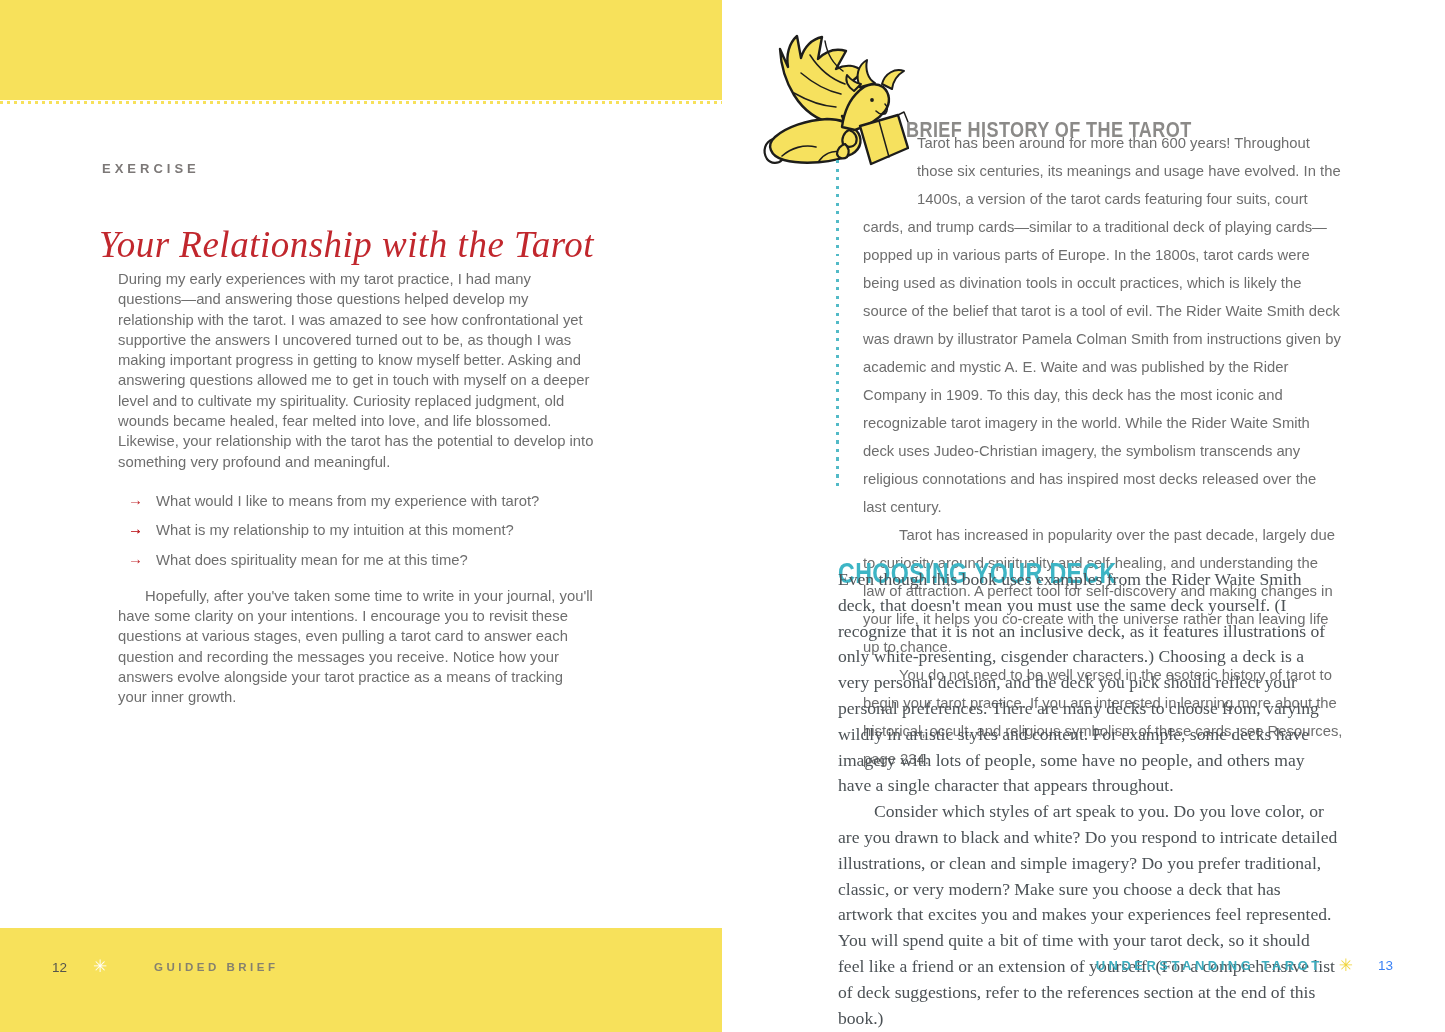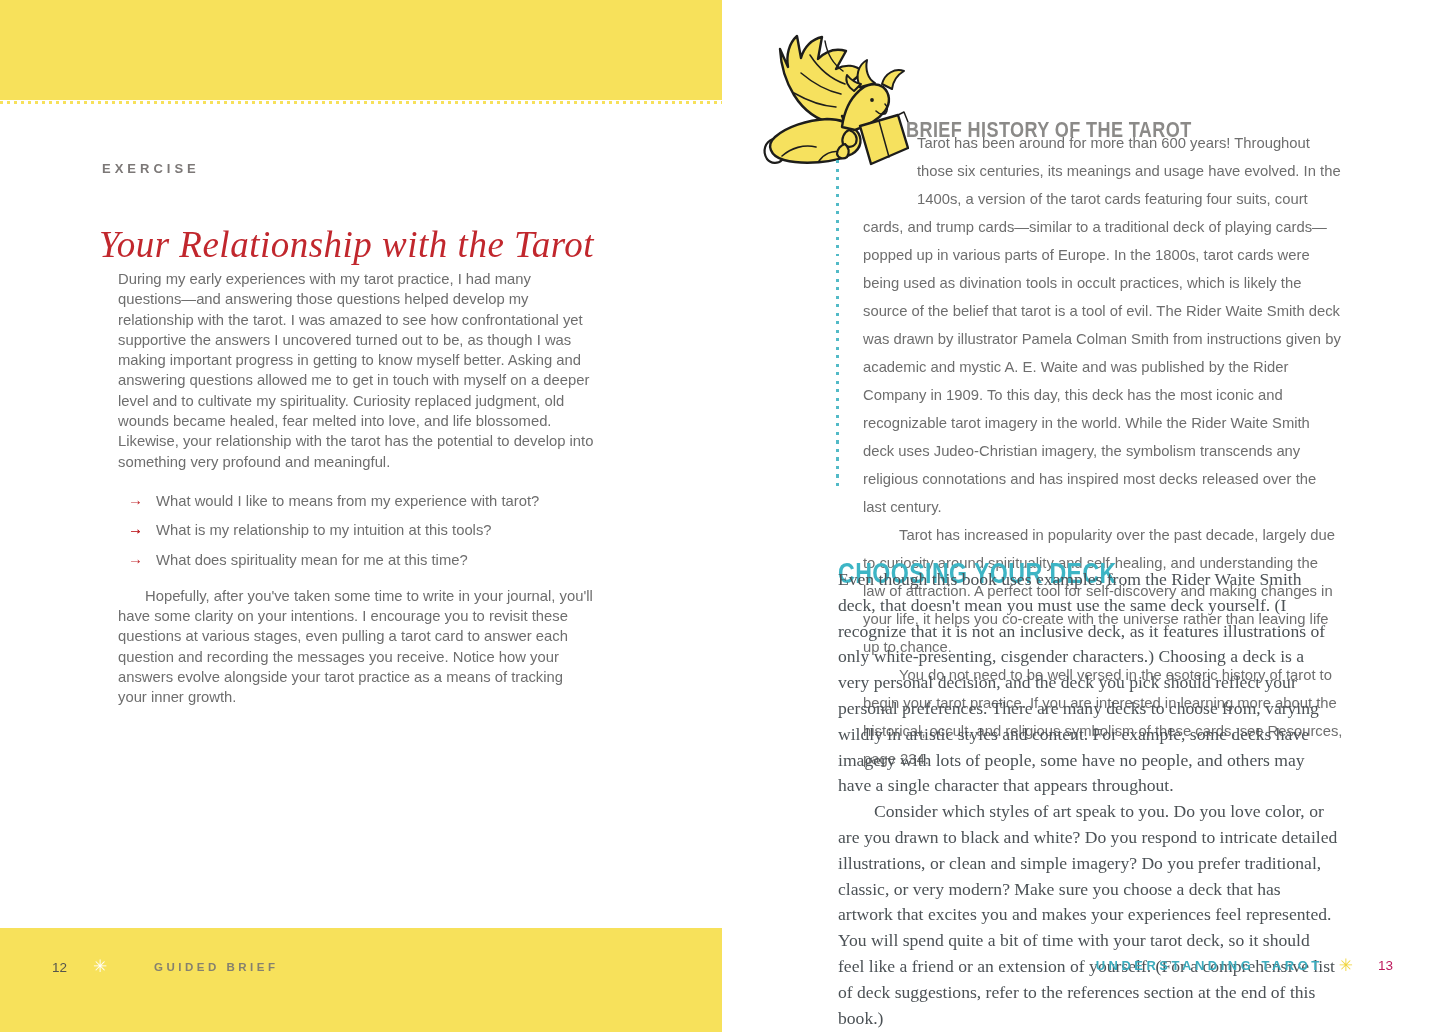--- a/index.html
+++ b/index.html
@@ -38,21 +38,21 @@
     position:absolute;left:0;top:-1px;color:#c1272d;font-weight:bold;font-size:15px;
   }
 
   
   .fl-num{position:absolute;left:52px;top:960px;font-size:13.5px;color:#55554d;}
   .fl-star{position:absolute;left:93px;top:956px;color:#ffffff;font-size:17px;}
   .fl-label{position:absolute;left:154px;top:961px;font-size:11.5px;font-weight:bold;letter-spacing:3.5px;color:#85816f;}
   .footer-right{position:absolute;top:955px;right:52px;display:flex;align-items:center;}
   .fr-label{font-size:13px;font-weight:bold;letter-spacing:3.5px;color:#3cacbd;}
   .fr-star{color:#f0d43c;font-size:17px;margin:0 0 0 16px;}
-  .fr-num{font-size:13.5px;color:#be185d;margin-left:25px;}
+  .fr-num{font-size:13.5px;color:#3b82f6;margin-left:25px;}
 
   
   .bull{position:absolute;left:757px;top:27px;width:152px;height:142px;}
   .dotted-line{
     position:absolute;left:836px;top:160px;width:3px;height:330px;
     background-image:repeating-linear-gradient(to bottom,#52bac7 0 3px,transparent 3px 8.5px);
   }
   .s1-heading{
     position:absolute;left:906px;top:99px;
     font-size:22px;font-weight:bold;color:#8b8a88;letter-spacing:0.5px;
@@ -97,21 +97,21 @@
           <span>What would I like to means from my experience with tarot?</span>
         </li>
         <li>
           <span class="arrow">→</span>
         </li>
         <li>
           <span class="arrow">→</span>
         </li>
         <li>
           <span class="arrow">→</span>
-          <span>What is my relationship to my intuition at this tools?</span>
+          <span>What is my relationship to my intuition at this moment?</span>
         </li>
         <li>
           <span class="arrow">→</span>
           <span>What does spirituality mean for me at this time?</span>
         </li>
       </ul>
 
       <p class="indent">Hopefully, after you've taken some time to write in your journal, you'll have some clarity on your intentions. I encourage you to revisit these questions at various stages, even pulling a tarot card to answer each question and recording the messages you receive. Notice how your answers evolve alongside your tarot practice as a means of tracking your inner growth.</p>
     </div>
 

